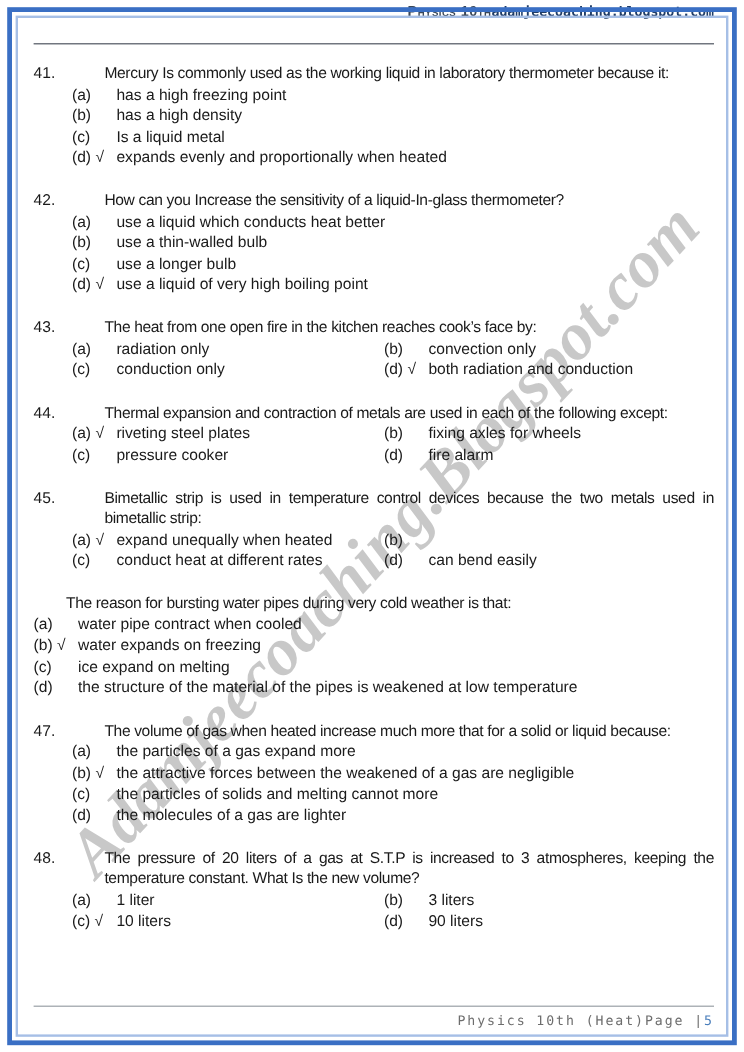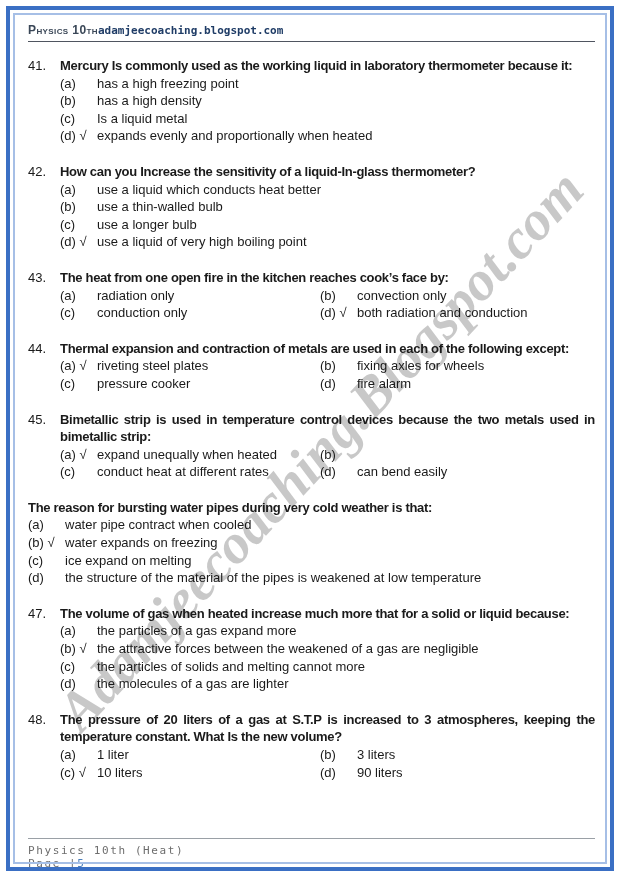--- a/index.html
+++ b/index.html
@@ -17,53 +17,53 @@
     position:absolute; left:-70px; top:412px; width:780px; height:76px;
     transform:rotate(-47deg);
     font-family:"Liberation Serif", serif; font-style:italic; font-weight:bold;
     font-size:56px; line-height:76px; text-align:center; white-space:nowrap;
     color:rgba(110,110,110,0.38); z-index:1; letter-spacing:0px;
   }
 
   .content { position:absolute; left:28px; right:25px; top:0; z-index:2; }
 
   .header {
-    margin-top:23px; padding-bottom:4px; border-bottom:1px solid #4f5560;
-    display:flex; justify-content:flex-start; align-items:flex-end;
+    margin-top:2px; padding-bottom:20px; border-bottom:1px solid #4f5560;
+    display:flex; justify-content:flex-end; align-items:flex-end;
   }
   .header-left {
     font-variant:small-caps; font-size:12px; font-weight:600;
     color:#3a4757; letter-spacing:0.4px;
   }
   .header-right {
     font-family:"DejaVu Sans Mono", monospace; font-size:11px; font-weight:bold;
     color:#1f3c66; letter-spacing:0px;
   }
 
   .questions { margin-top:15px; }
 
   .question { display:flex; margin-bottom:18px; font-size:13px; line-height:17.6px; }
   .qnum  { flex:none; width:32px; font-weight:normal; }
   .qbody { flex:1; min-width:0; }
-  .qtext { font-weight:bold; text-align:justify; letter-spacing:-0.3px; }
+  .qtext { font-weight:normal; text-align:justify; letter-spacing:-0.3px;margin-left:27px; }
 
   .opt { display:flex; }
   .opt-letter { flex:none; width:37px; white-space:nowrap; }
   .opt-text { flex:1; min-width:0; }
 
   .opt-row { display:flex; }
   .opt-row .col1 { flex:none; width:260px; }
   .opt-row .col2 { flex:1; min-width:0; }
 
   .footer {
     position:absolute; left:28px; right:25px; top:838px; z-index:2;
     border-top:1px solid #9aa0a6; padding-top:5px;
     display:flex; justify-content:flex-end;
     font-family:"DejaVu Sans Mono", monospace; font-size:11px;
-    color:#6d6d6d; letter-spacing:1.6px;flex-direction:column;
+    color:#6d6d6d; letter-spacing:1.6px;
   }
   .page-num { color:#4a7ebb; }
 </style>
 </head>
 <body>
 
 <div class="page">
   <div class="frame-outer"></div>
   <div class="frame-inner"></div>
 

